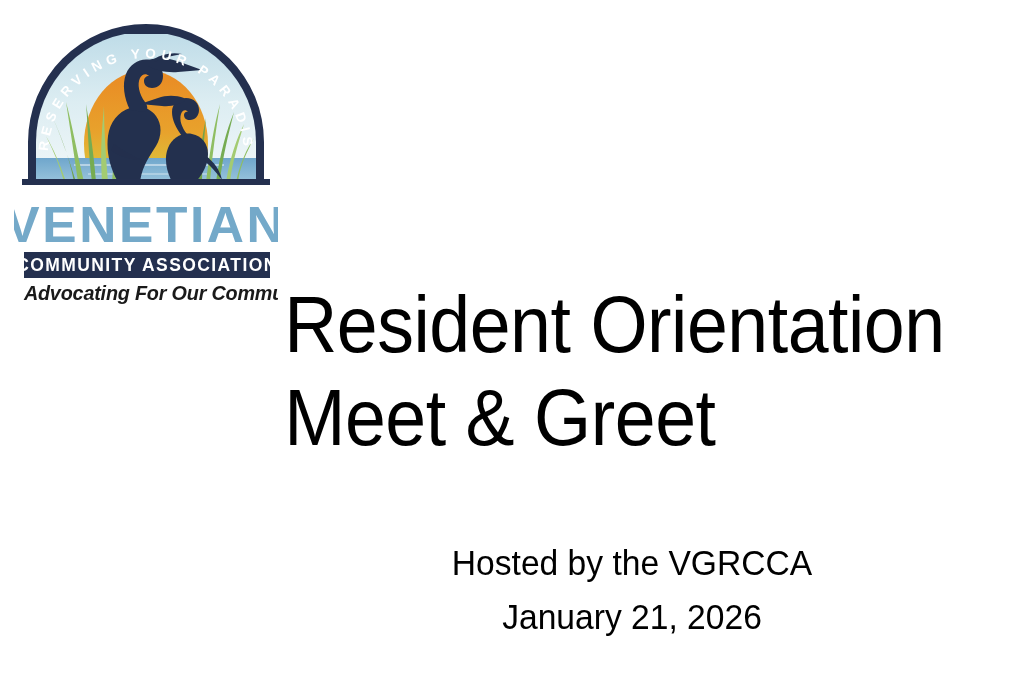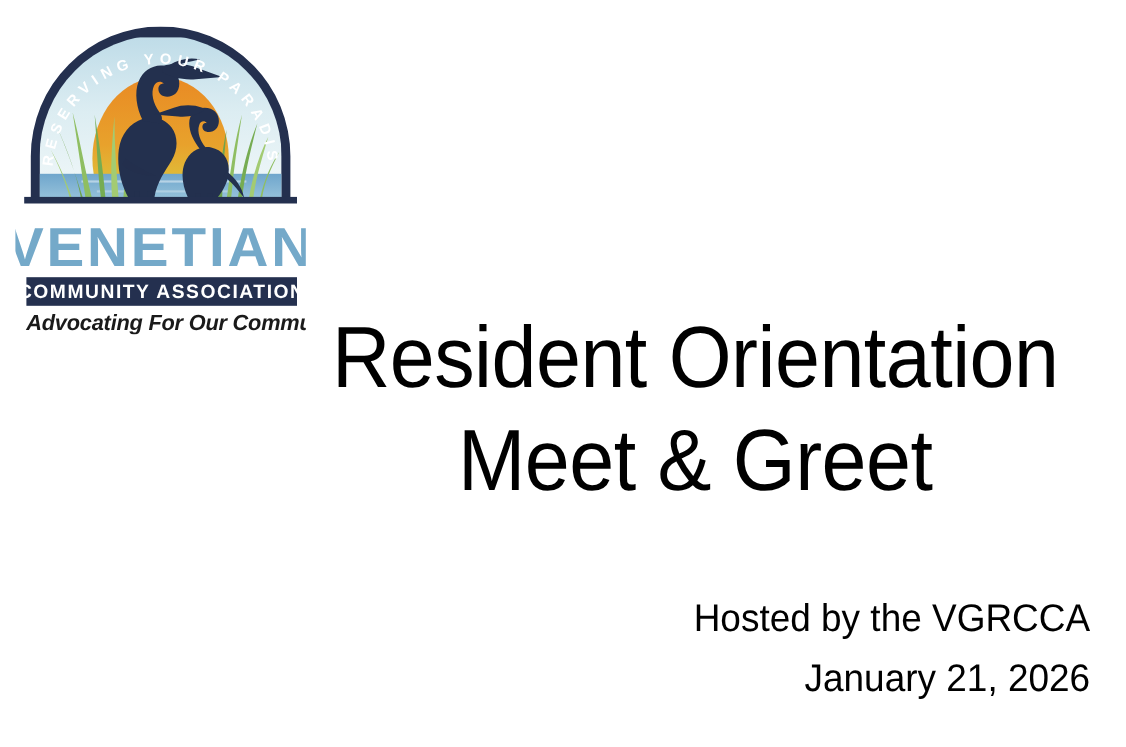--- a/index.html
+++ b/index.html
@@ -44,41 +44,40 @@
     clip: rect(0 0 0 0);
     white-space: nowrap;
   }
 
   
   .title-block {
     position: absolute;
     left: 258px;
     top: 278px;
     width: 748px;
-    text-align: center;
   }
   .title-line {
     font-family: "Liberation Sans", sans-serif;
     font-weight: 400;
     font-size: 79px;
     line-height: 93px;
     letter-spacing: -0.5px;
     color: #000000;
     white-space: nowrap;
     transform: scaleX(0.93);
     transform-origin: center center;
   }
 
   
   .subtitle-block {
     position: absolute;
     left: 258px;
     top: 536px;
     width: 748px;
-    text-align: right;
+    text-align: center;
   }
   .subtitle-line {
     font-family: "Liberation Sans", sans-serif;
     font-weight: 400;
     font-size: 35px;
     line-height: 54px;
     color: #000000;
     white-space: nowrap;
     transform: scaleX(0.96);
     transform-origin: center center;

